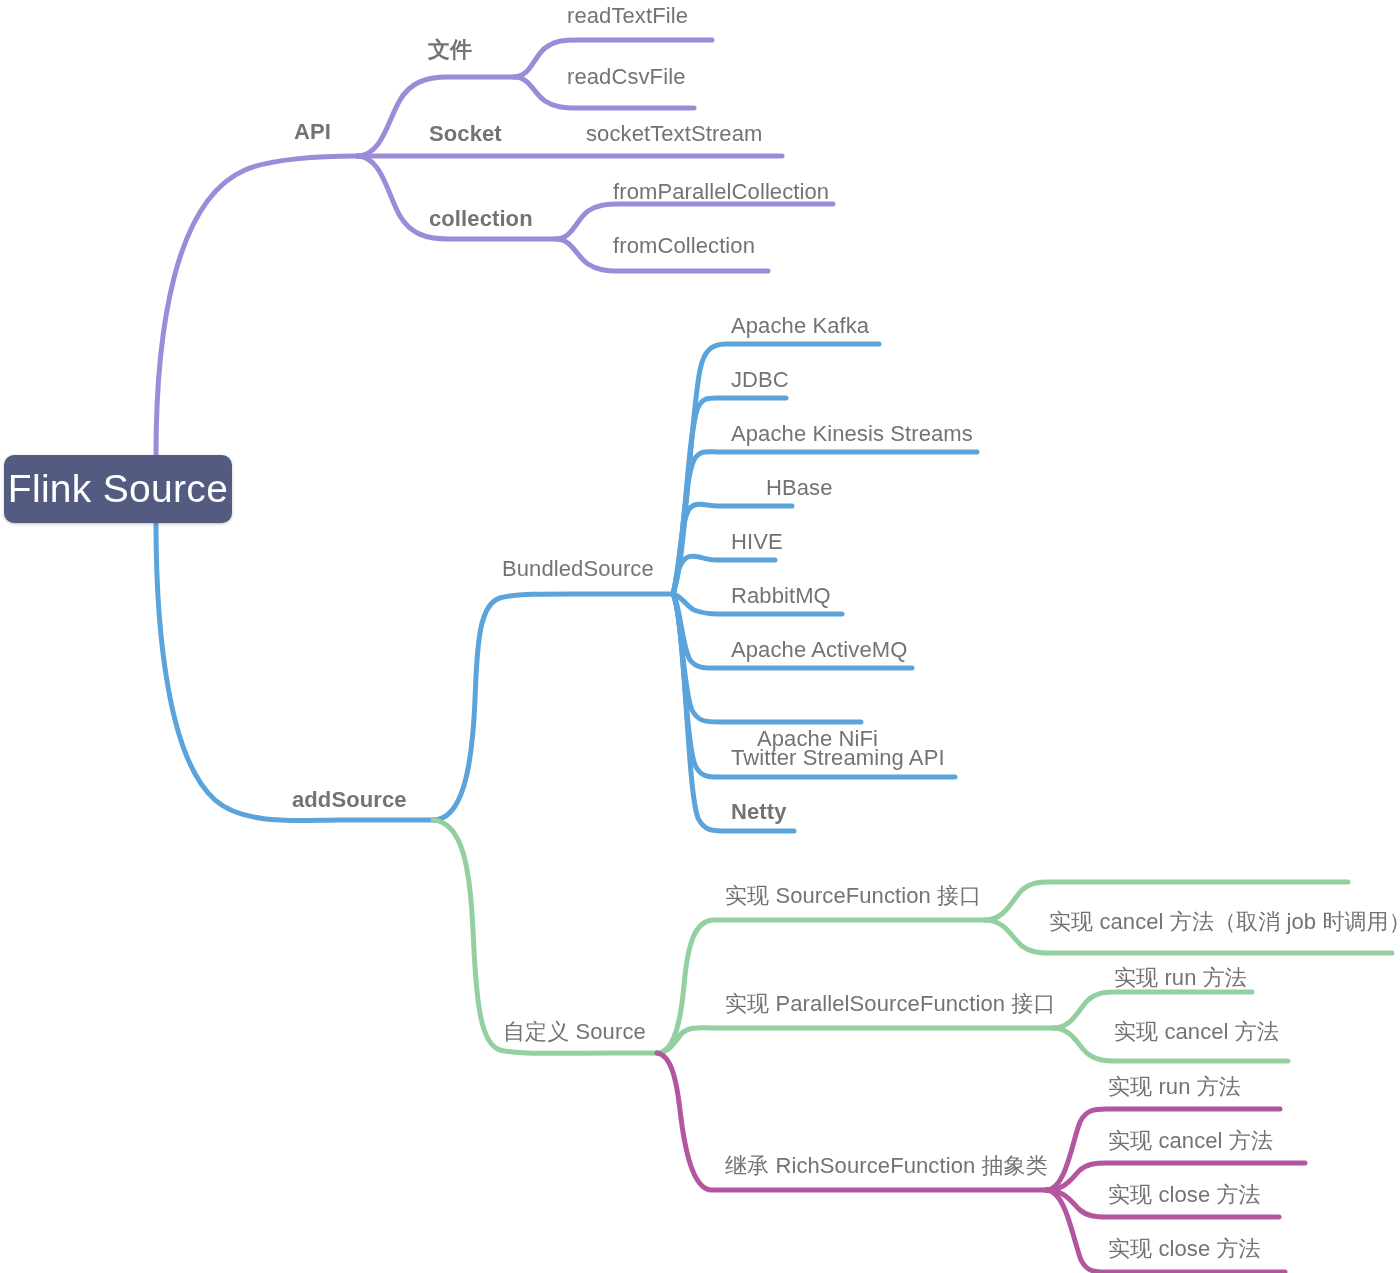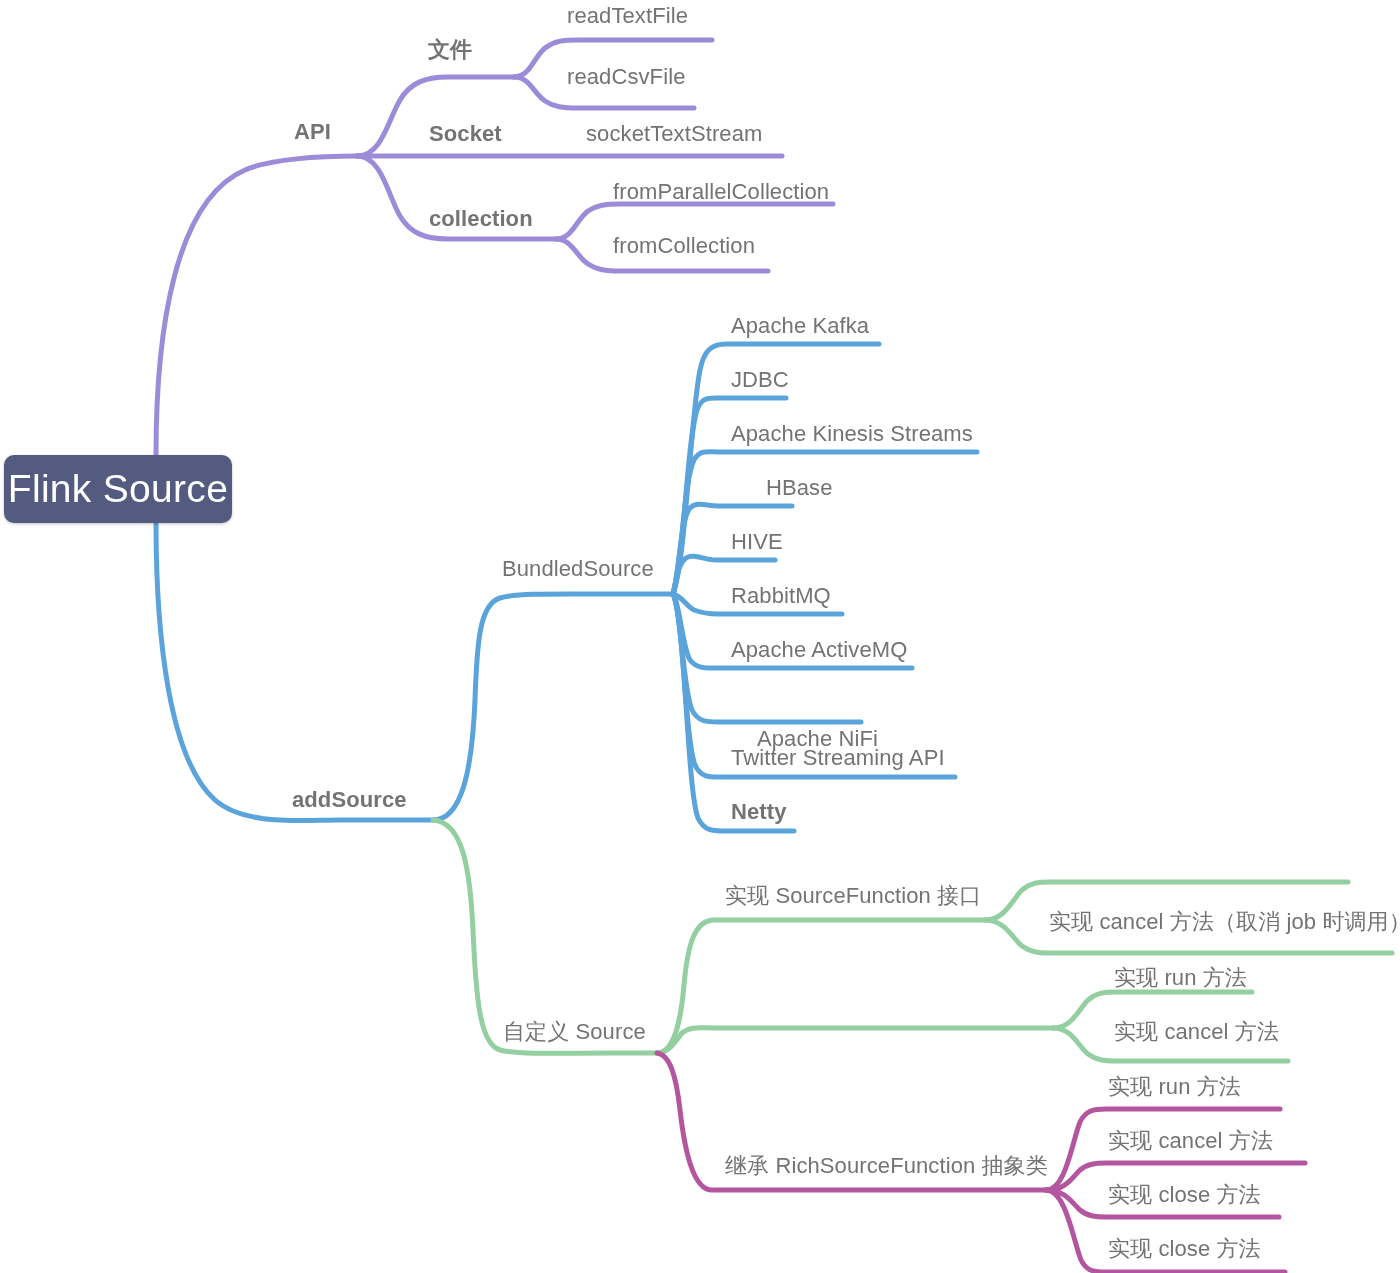--- a/index.html
+++ b/index.html
@@ -149,20 +149,21 @@
   <div class="node-label" style="left:731px; top:636px;">Apache ActiveMQ</div>
   <div class="node-label" style="left:757px; top:690px;margin-top:35px;">Apache NiFi</div>
   <div class="node-label" style="left:731px; top:744px;">Twitter Streaming API</div>
   <div class="node-label" style="left:731px; top:798px;font-weight:bold;">Netty</div>
 
   <div class="node-label" style="left:503px; top:1018px;">自定义 Source</div>
 
   <div class="node-label" style="left:725px; top:882px;">实现 SourceFunction 接口</div>
   <div class="node-label" style="left:1049px; top:908px;">实现 cancel 方法（取消 job 时调用）</div>
 
+  <div class="node-label" style="left:725px; top:990px;">实现 ParallelSourceFunction 接口</div>
   <div class="node-label" style="left:1114px; top:964px;">实现 run 方法</div>
   <div class="node-label" style="left:1114px; top:1018px;">实现 cancel 方法</div>
 
   <div class="node-label" style="left:725px; top:1152px;">继承 RichSourceFunction 抽象类</div>
   <div class="node-label" style="left:1108px; top:1073px;">实现 run 方法</div>
   <div class="node-label" style="left:1108px; top:1127px;">实现 cancel 方法</div>
   <div class="node-label" style="left:1108px; top:1181px;">实现 close 方法</div>
   <div class="node-label" style="left:1108px; top:1235px;">实现 close 方法</div>
 
 </div>

